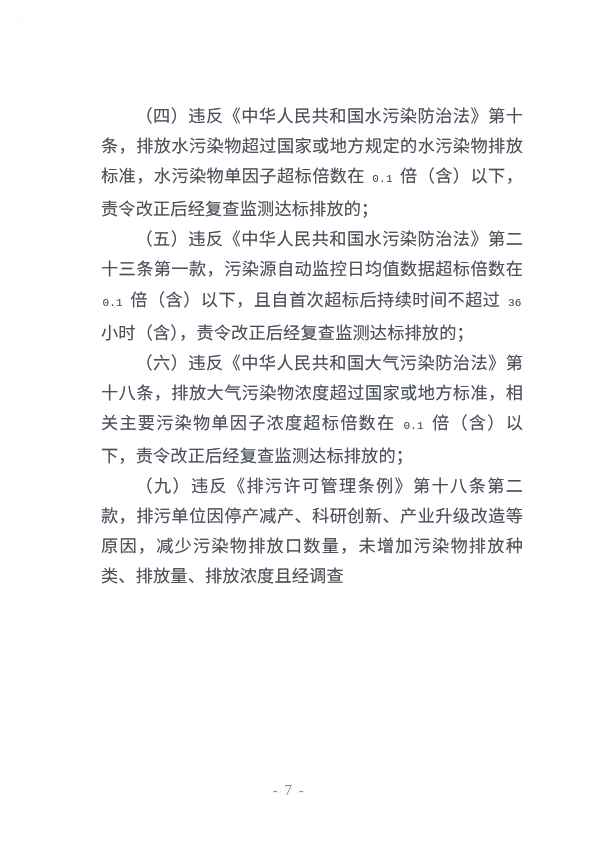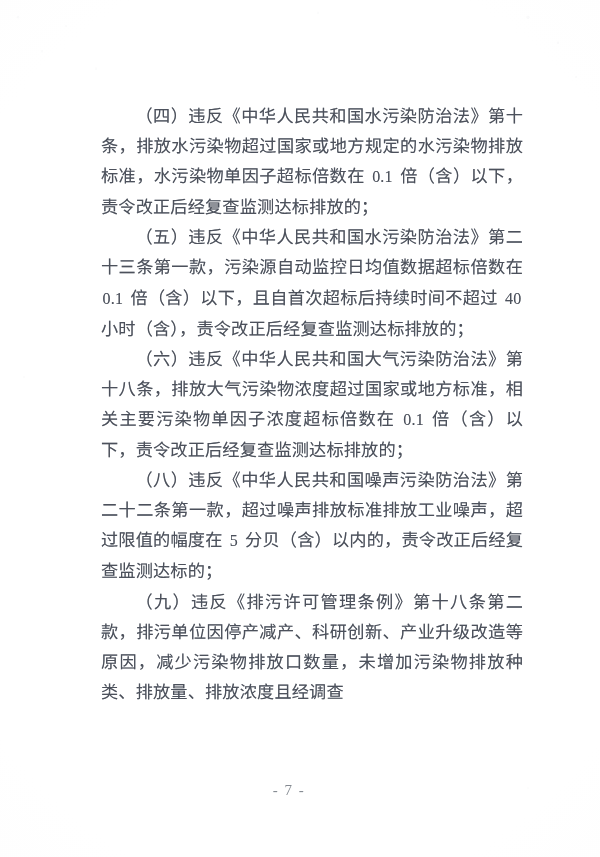--- a/index.html
+++ b/index.html
@@ -57,22 +57,22 @@
     line-height: 30.1px;
     color: #4c515c;
     letter-spacing: 0.15px;
     -webkit-font-smoothing: antialiased;
     
     text-shadow: 0 0 0.45px rgba(76,81,92,0.45);
   }
 
   
   .num {
-    font-family: Liberation Serif, serif;
-    font-size: 16px;
+    font-family: Liberation Mono, monospace;
+    font-size: 11px;
     padding: 0 1.5px;
     letter-spacing: 0.2px;
   }
 
   .num sup {
     font-size: 0.62em;
     vertical-align: super;
     line-height: 0;
     padding: 0;
   }
@@ -93,21 +93,20 @@
 </style>
 </head>
 <body>
 
 <div class="page">
 
   <div class="scan-noise"></div>
 
   <div class="doc-body">
     <p class="para">（四）违反《中华人民共和国水污染防治法》第十条，排放水污染物超过国家或地方规定的水污染物排放标准，水污染物单因子超标倍数在 <span class="num">0.1</span> 倍（含）以下，责令改正后经复查监测达标排放的；</p>
-    <p class="para">（五）违反《中华人民共和国水污染防治法》第二十三条第一款，污染源自动监控日均值数据超标倍数在 <span class="num">0.1</span> 倍（含）以下，且自首次超标后持续时间不超过 <span class="num">40</span> 小时（含），责令改正后经复查监测达标排放的；</p>
+    <p class="para">（五）违反《中华人民共和国水污染防治法》第二十三条第一款，污染源自动监控日均值数据超标倍数在 <span class="num">0.1</span> 倍（含）以下，且自首次超标后持续时间不超过 <span class="num">36</span> 小时（含），责令改正后经复查监测达标排放的；</p>
     <p class="para">（六）违反《中华人民共和国大气污染防治法》第十八条，排放大气污染物浓度超过国家或地方标准，相关主要污染物单因子浓度超标倍数在 <span class="num">0.1</span> 倍（含）以下，责令改正后经复查监测达标排放的；</p>
-    <p class="para">（八）违反《中华人民共和国噪声污染防治法》第二十二条第一款，超过噪声排放标准排放工业噪声，超过限值的幅度在 <span class="num">5</span> 分贝（含）以内的，责令改正后经复查监测达标的；</p>
     <p class="para">（九）违反《排污许可管理条例》第十八条第二款，排污单位因停产减产、科研创新、产业升级改造等原因，减少污染物排放口数量，未增加污染物排放种类、排放量、排放浓度且经调查</p>
   </div>
 
   <div class="page-number">- 7 -</div>
 
 </div>
 
 </body></html>

